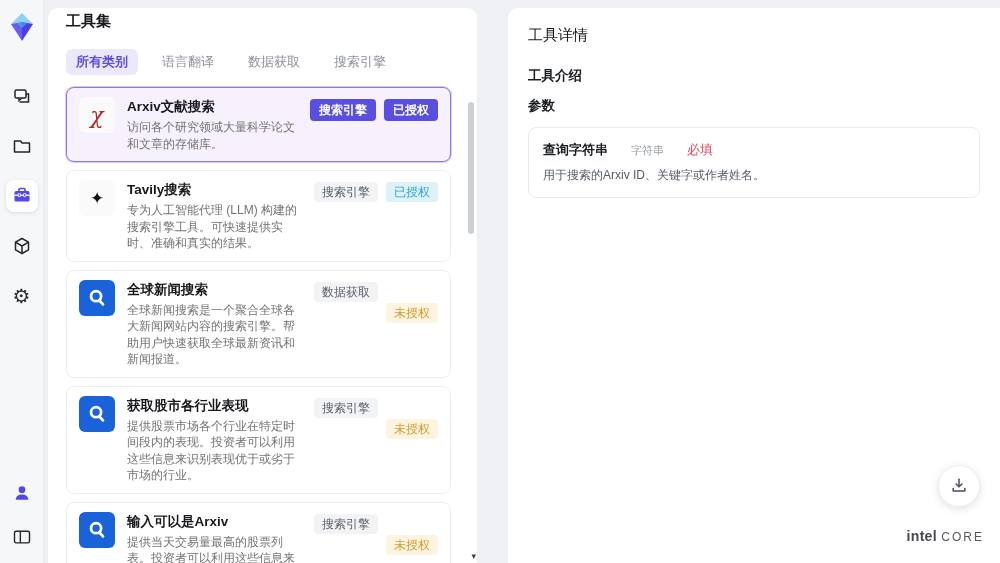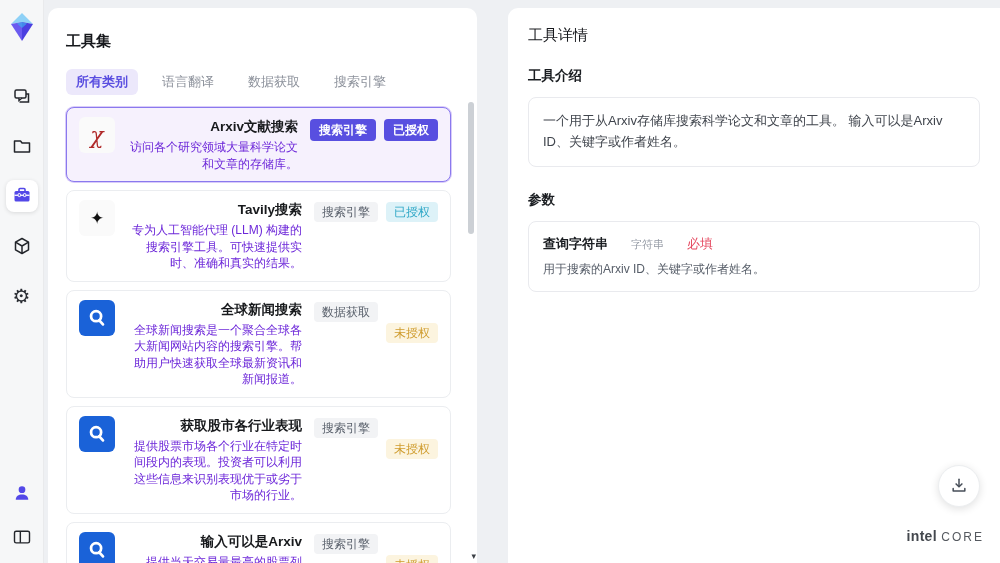--- a/index.html
+++ b/index.html
@@ -12,38 +12,38 @@
     display:flex; flex-direction:column; align-items:center; }
   .logo { margin-top:10px; width:32px; height:34px; display:flex; align-items:center; justify-content:center; }
   .nav { margin-top:36px; display:flex; flex-direction:column; align-items:center; gap:18px; }
   .nav-item { width:32px; height:32px; border-radius:8px; display:flex; align-items:center; justify-content:center; cursor:pointer; }
   .nav-item.active { background:#ffffff; box-shadow:0 1px 4px rgba(0,0,0,.12); }
   .sidebar-bottom { margin-top:auto; margin-bottom:10px; display:flex; flex-direction:column; align-items:center; gap:12px; }
   .gear-glyph { font-size:20px; line-height:1; color:#2a2d33; }
 
   
   .list-panel { position:absolute; left:48px; top:8px; width:429px; height:555px;
-    background:#fff; border-radius:10px 10px 0 0; padding:24px 16px 0 18px; overflow:hidden; }
+    background:#fff; border-radius:10px 10px 0 0; padding:4px 16px 0 18px; overflow:hidden; }
   .panel-title { font-size:15px; font-weight:bold; color:#16181c; }
   .tabs { display:flex; gap:14px; margin-top:18px; margin-bottom:12px; align-items:center; }
   .tab { font-size:13px; color:#8b909a; padding:4px 10px; border-radius:6px; cursor:pointer; white-space:nowrap; }
   .tab.active { background:#ece8fb; color:#5a4ee0; font-weight:bold; }
 
   .tool-list { padding-right:10px; }
   .card { display:flex; gap:12px; border:1px solid #ebedf0; border-radius:8px;
     padding:9px 12px; margin-bottom:8px; background:#fff; cursor:pointer; }
   .card.selected { background:#f6f1fd; border:1px solid #8a79ee; box-shadow:0 0 0 1px #d9ccf9; }
   .tool-icon { width:36px; height:36px; border-radius:6px; flex-shrink:0;
     display:flex; align-items:center; justify-content:center; background:#fafafa; }
   .tool-icon.blue { background:#1a62d8; }
   .arxiv-glyph { font-family:"DejaVu Serif",serif; font-size:22px; color:#b02a2a; font-style:italic; }
   .sparkle-glyph { font-size:17px; color:#111; }
-  .tool-text { flex:1; min-width:0;text-align:right; }
+  .tool-text { flex:1; min-width:0; }
   .tool-name { font-size:13.5px; font-weight:bold; color:#17191c; line-height:20px; }
-  .tool-desc { font-size:12px; color:#6d28d9; line-height:16.5px; margin-top:2px; }
+  .tool-desc { font-size:12px; color:#737373; line-height:16.5px; margin-top:2px; }
   .badges { display:flex; gap:8px; margin-left:auto; flex-shrink:0; align-items:flex-start; padding-top:2px; }
   .pill { font-size:12px; line-height:1; padding:4px 8px; border-radius:4px; white-space:nowrap; }
   .pill.cat { background:#f2f3f5; color:#5b626d; }
   .pill.auth-ok { background:#ddf2f8; color:#2ea7c6; }
   .pill.auth-no { background:#fcf4df; color:#cf9c2e;margin-top:21px; }
   .pill.solid { background:#584fe0; color:#fff; font-weight:bold; padding:5px 9px; }
 
   
   .scrollbar { position:absolute; right:3px; top:90px; bottom:14px; width:6px; }
   .scroll-thumb { position:absolute; top:4px; width:6px; height:132px; border-radius:3px; background:#ccd0d5; }
@@ -240,23 +240,20 @@
   <div class="scrollbar">
     <div class="scroll-thumb"></div>
   </div>
   <span class="scroll-arrow">▾</span>
 </main>
 
 <section class="detail-panel">
   <h1 class="detail-title">工具详情</h1>
 
   <h2 class="section-heading">工具介绍</h2>
-  <div class="info-box">
-    <p class="intro-text">一个用于从Arxiv存储库搜索科学论文和文章的工具。 输入可以是Arxiv ID、关键字或作者姓名。</p>
-  </div>
 
   <h2 class="section-heading">参数</h2>
   <div class="info-box">
     <div class="param-head">
       <span class="param-name">查询字符串</span>
       <span class="param-type">字符串</span>
       <span class="param-required">必填</span>
     </div>
     <p class="param-desc">用于搜索的Arxiv ID、关键字或作者姓名。</p>
   </div>

